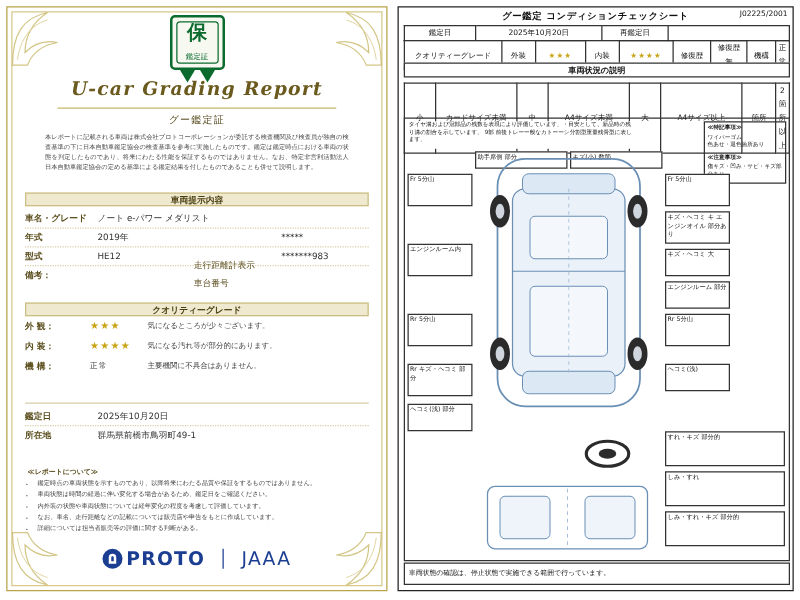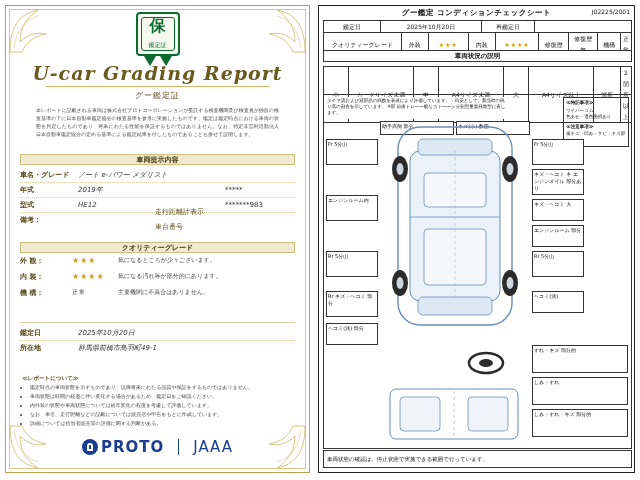--- a/index.html
+++ b/index.html
@@ -42,21 +42,21 @@
   .seal-k{position:absolute;left:0;right:0;top:4px;text-align:center;font-size:16px;color:#0b6b2e;font-weight:bold;line-height:16px;}
   .seal-s{position:absolute;left:0;right:0;bottom:4px;text-align:center;font-size:6px;color:#0b6b2e;letter-spacing:0px;}
   .ribbon{position:absolute;top:44px;left:8px;width:28px;height:10px;}
   .ribbon:before,.ribbon:after{content:"";position:absolute;top:0;width:0;height:0;border-left:6px solid transparent;border-right:6px solid transparent;border-top:10px solid #0b6b2e;}
   .ribbon:before{left:0;}
   .ribbon:after{right:0;}
 
   .title{
     position:absolute;left:0;right:0;top:56px;text-align:center;
     font-family:"DejaVu Serif","Liberation Serif",serif;
-    font-style:italic;font-weight:bold;font-size:19px;color:#6b5a1e;
+    font-style:italic;font-weight:bold;font-size:15px;color:#6b5a1e;
     letter-spacing:1px;
   }
   .title-rule{position:absolute;left:40px;right:40px;top:80px;height:1px;background:#c9b86a;}
   .subtitle{
     position:absolute;left:0;right:0;top:84px;text-align:center;
     font-size:8px;color:#5b4e23;letter-spacing:1px;
   }
 
   .legal{
     position:absolute;left:30px;right:30px;top:100px;
@@ -64,21 +64,21 @@
   }
 
   .sec-head{
     position:absolute;left:14px;right:14px;height:11px;
     background:#efe9cf;border:1px solid #cbbd84;box-sizing:border-box;
     font-size:7px;color:#4a3f12;text-align:center;line-height:10px;font-weight:bold;
   }
   .rowset{position:absolute;left:14px;right:14px;font-size:7px;color:#333;}
   .row{display:flex;align-items:center;height:14px;border-bottom:1px dotted #d8cfa8;}
   .row .lab{width:58px;color:#5a4d1c;font-weight:bold;}
-  .row .val{flex:1;font-style:italic;}
+  .row .val{flex:1;}
   .row .lab2{width:66px;color:#5a4d1c;font-weight:normal;text-align:left;padding-right:4px;margin-top:44px;}
   .row .val2{width:70px;}
 
   .qrow{display:flex;align-items:flex-start;height:16px;}
   .qrow .qlab{width:52px;color:#5a4d1c;font-weight:bold;font-size:7px;}
   .qrow .qstars{width:46px;color:#c8a415;font-size:8px;letter-spacing:1px;}
   .qrow .qtxt{flex:1;font-size:6px;color:#444;}
 
   .footline{position:absolute;left:14px;right:14px;border-top:1px solid #d8cfa8;}
 

